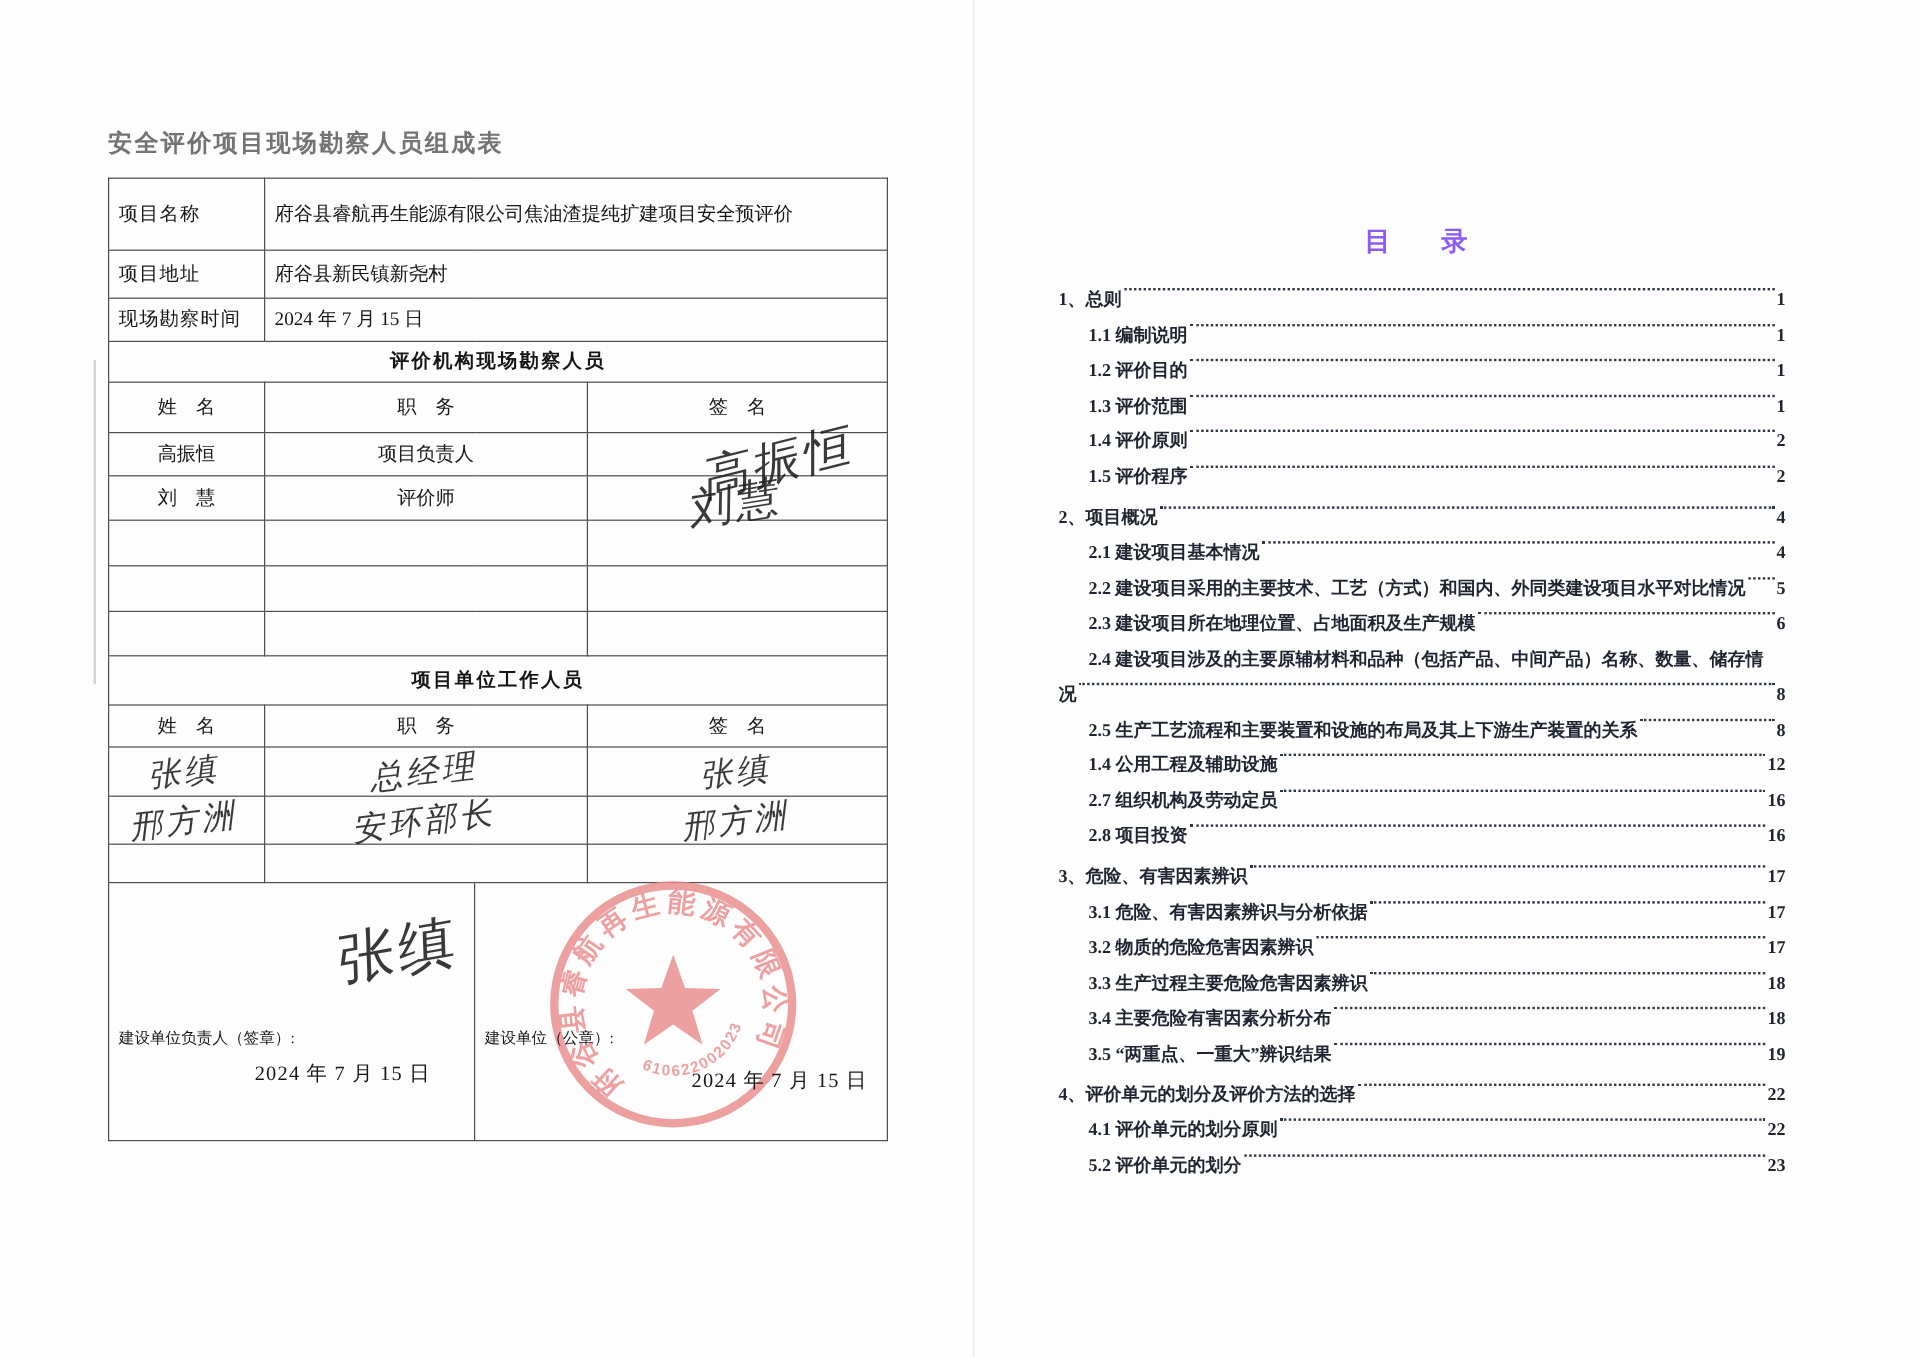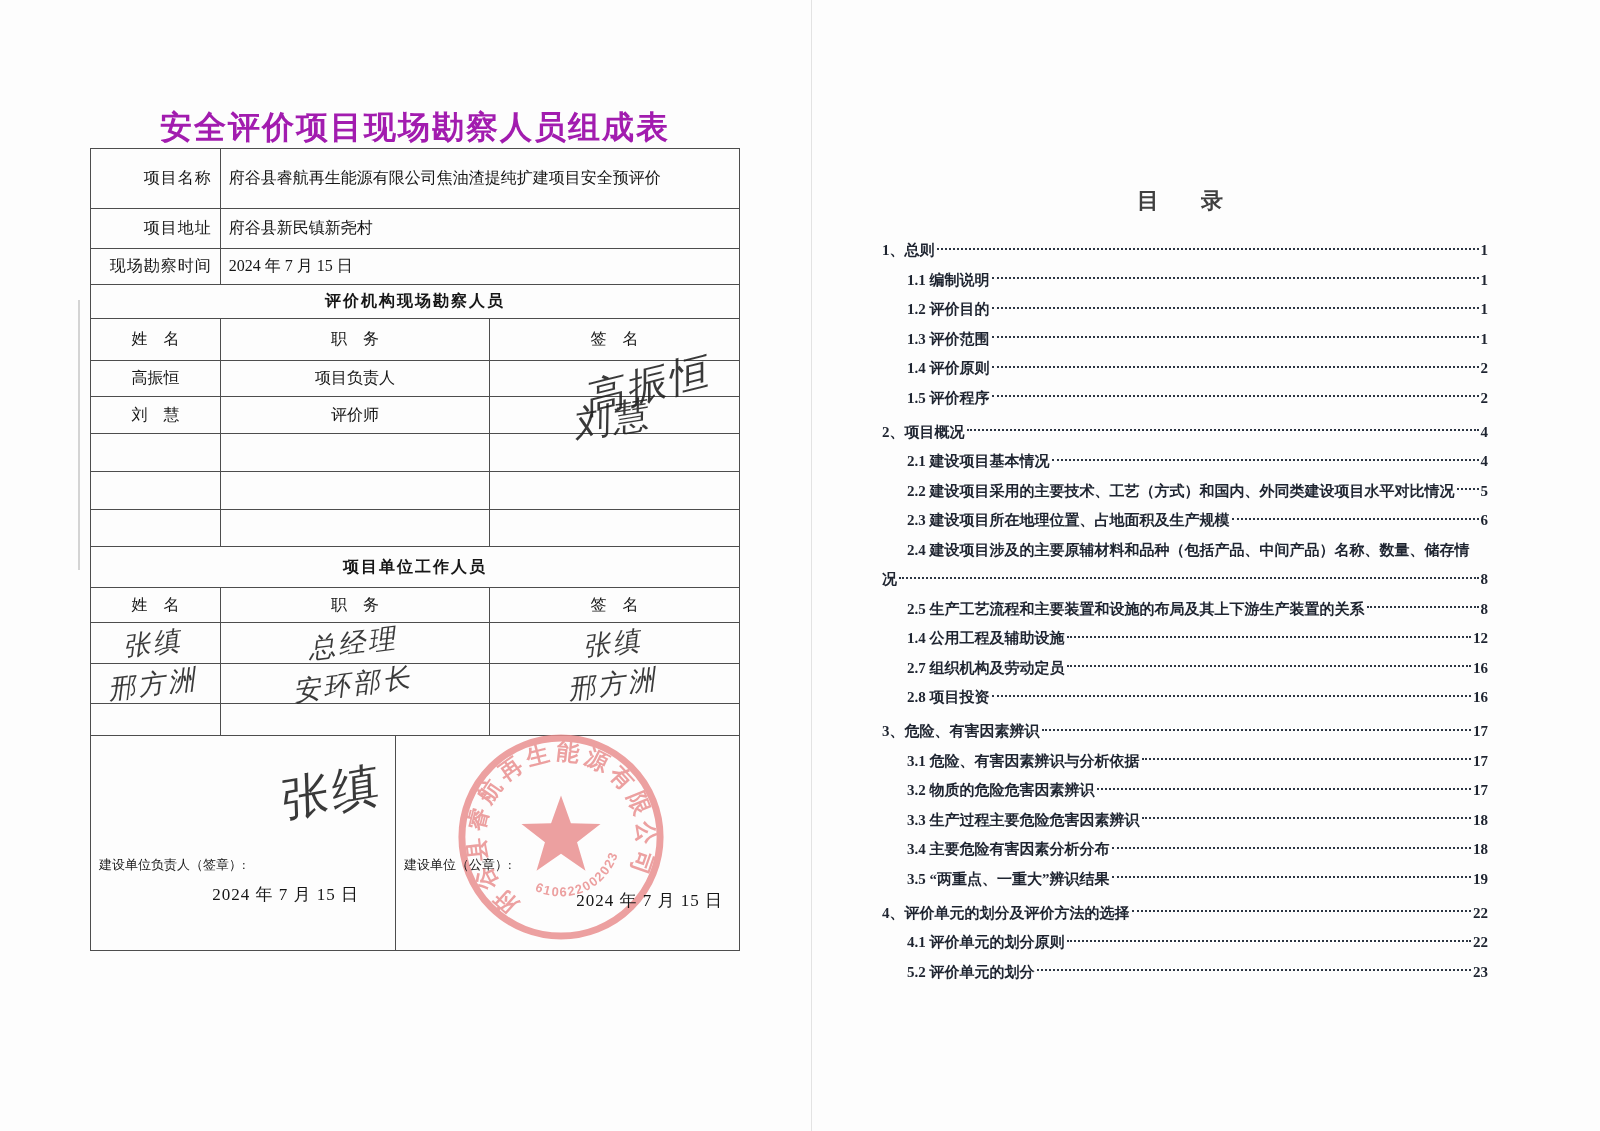--- a/index.html
+++ b/index.html
@@ -7,31 +7,31 @@
     position:relative; width:1600px; height:1131px; background:#fdfdfd;
     font-family:"Liberation Serif", serif; color:#161616; overflow:hidden;
   }
   
   .page-split { position:absolute; left:811px; top:0; width:1px; height:1131px; background:#e3e3e3; }
   .edge-artifact { position:absolute; left:78px; top:300px; width:2px; height:270px; background:#d4d4d4; }
 
   
   .form-title {
     position:absolute; left:90px; top:106px; width:650px; margin:0;
-    text-align:center; font-size:32px; font-weight:700; letter-spacing:2px; color:#a21caf;
+    font-size:20px; font-weight:700; letter-spacing:2px; color:#737373;
   }
   table.form {
     position:absolute; left:90px; top:148px; width:650px;
     border-collapse:collapse; table-layout:fixed;
   }
   table.form td {
     border:1px solid #4d4d4d; font-size:16px; padding:0 8px;
     vertical-align:middle; overflow:visible;
   }
-  td.lbl { text-align:right; letter-spacing:1px; }
+  td.lbl { text-align:left; letter-spacing:1px; }
   td.val { text-align:left; padding-left:14px;margin-left:39px; }
   td.sec { text-align:center; font-weight:700; font-size:16.5px; letter-spacing:2px;margin-left:48px; }
   td.cc  { text-align:center; position:relative; }
   
   .hand {
     display:inline-block; font-weight:400; color:#1f1f1f; opacity:.88;
     transform:rotate(-6deg) skewX(-12deg); letter-spacing:3px; white-space:nowrap;
   }
   .sigA { position:absolute; top:-4px; left:38%; font-size:40px; transform:rotate(-14deg) skewX(-14deg); z-index:2; }
   .sigB { position:absolute; top:-2px; left:34%; font-size:36px; transform:rotate(-9deg) skewX(-10deg); z-index:2; }
@@ -39,22 +39,22 @@
   
   td.foot { vertical-align:top; position:relative; }
   .f-label { display:inline-block; margin-top:44px; font-size:13px; position:relative; z-index:4; }
   .owner-sig { position:absolute; top:24px; left:190px; font-size:48px; transform:rotate(-10deg) skewX(-8deg); z-index:2; }
   .f-date { position:absolute; bottom:44px; right:36px; font-size:17px; letter-spacing:1px; z-index:4; }
   .f-date.r { bottom:38px; right:16px; }
   .stamp { position:absolute; top:-8px; left:56px; width:218px; height:218px; z-index:3; opacity:.82; pointer-events:none; }
 
   
   .toc-wrap { position:absolute; left:882px; top:186px; width:606px; color:#1e2430; }
-  .toc-title { margin:0 0 24px 0; text-align:center; font-size:22px; font-weight:700; letter-spacing:10px; color:#404040; }
-  .toc-row { display:flex; align-items:center; margin-bottom:9.5px; font-weight:700; font-size:15px; line-height:20px; }
+  .toc-title { margin:0 0 24px 0; text-align:center; font-size:22px; font-weight:700; letter-spacing:10px; color:#8b5cf6; }
+  .toc-row { display:flex; align-items:flex-start; margin-bottom:9.5px; font-weight:700; font-size:15px; line-height:20px; }
   .toc-row.top { margin-top:14px; }
   .toc-row.sub { padding-left:25px; }
   .toc-label { white-space:nowrap; }
   .toc-label.long { white-space:normal; }
   .toc-dots { flex:1 1 auto; min-width:6px; border-bottom:2px dotted #2c3542; margin:0 2px 3px 2px; }
   .toc-page { white-space:nowrap; }
 </style>
 </head>
 <body>
 

